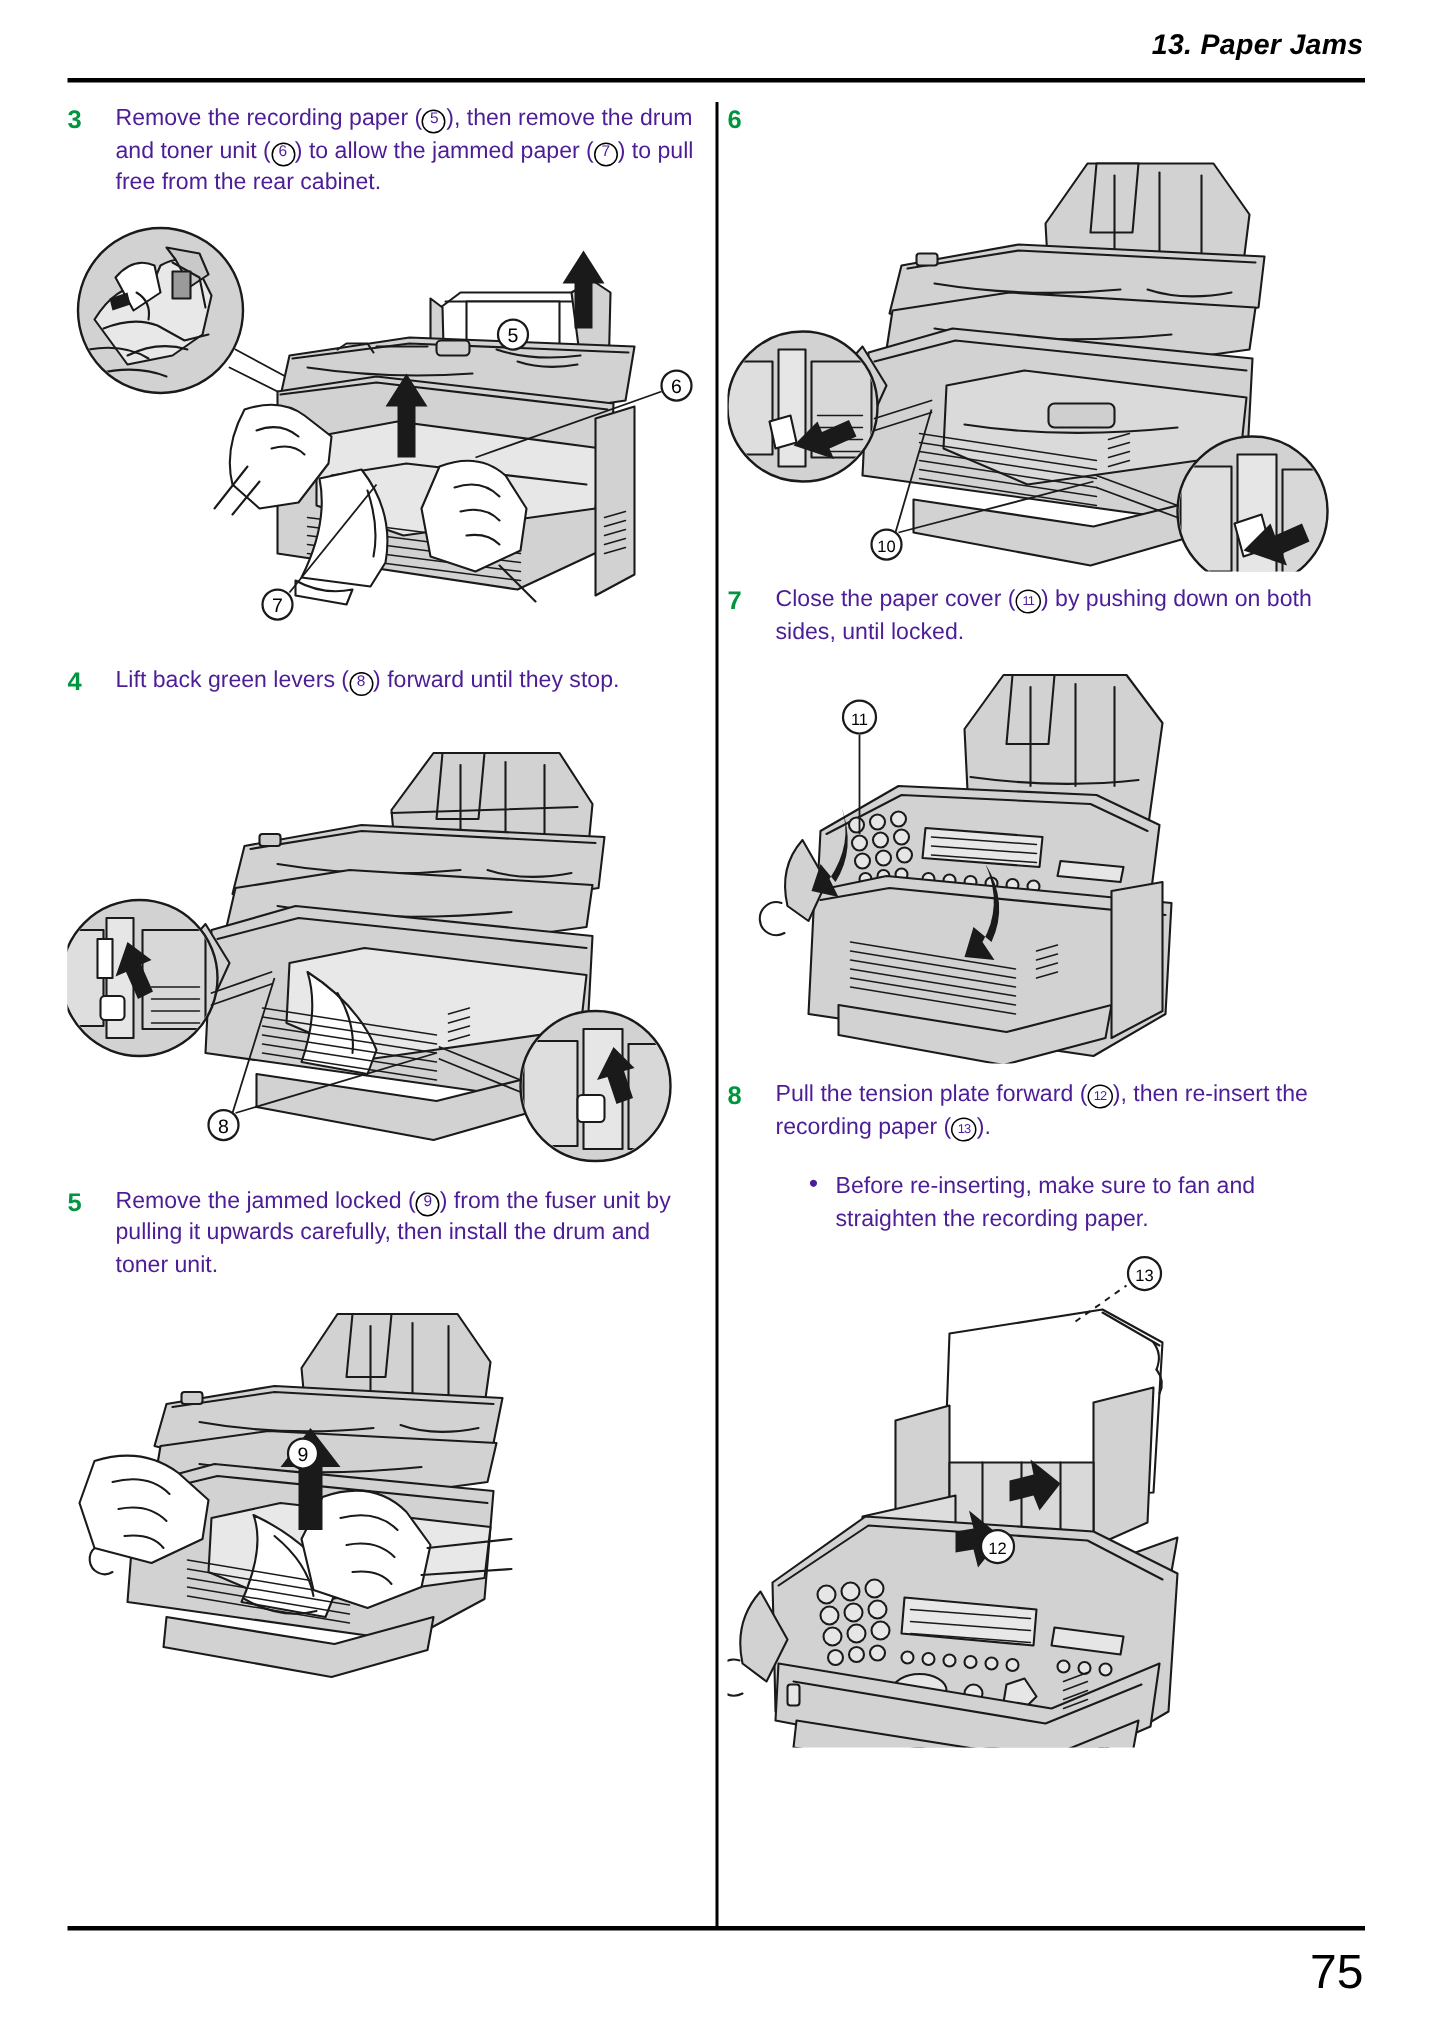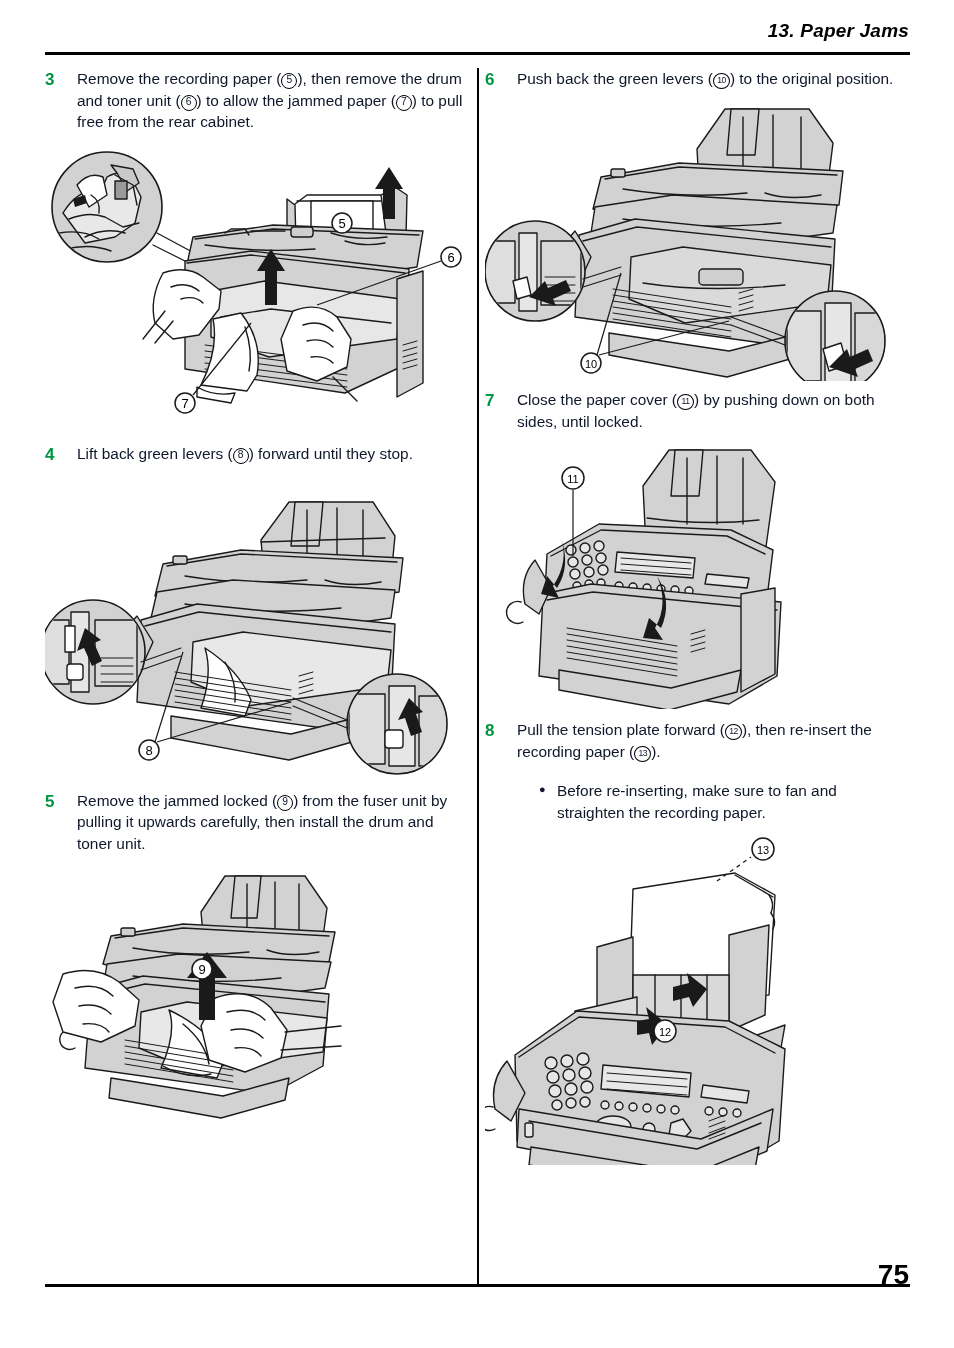--- a/index.html
+++ b/index.html
@@ -25,22 +25,22 @@
   }
   .rule-bottom{
     position:absolute; left:45px; top:1284px; width:865px; height:3px;
     background:#000;
   }
   .divider{
     position:absolute; left:477px; top:68px; width:2px; height:1218px;
     background:#000;
   }
   .pageno{
-    position:absolute; right:45px; top:1259px;
-    font-size:28px; font-weight:bold;
+    position:absolute; right:45px; top:1296px;
+    font-size:32px; font-weight:normal;
   }
 
   
   .col{position:absolute; top:68px; width:420px;}
   .col-left{left:45px;}
   .col-right{left:485px;}
 
   
   .step{position:relative; margin-bottom:0;}
   .step-head{display:flex; align-items:flex-start;}
@@ -48,21 +48,21 @@
     flex:0 0 32px;
     color:#00953f;
     font-size:17px;
     font-weight:bold;
     line-height:22px;
     padding-top:1px;
   }
   .step-text{
     font-size:15.4px;
     line-height:21.5px;
-    color:#0f172a;
+    color:#4c1d95;
   }
   .sub-list{margin:18px 0 0 20px; padding:0; list-style:none;}
   .sub-list li{
     position:relative;
     padding-left:20px;
     font-size:15.4px;
     line-height:21.5px;
   }
   .sub-list li::before{
     content:"\25CF";
@@ -405,23 +405,20 @@
         </svg>
       </div>
     </div>
   </div>
 
   <div class="col col-right">
 
     <div class="step">
       <div class="step-head">
         <div class="step-num">6</div>
-        <div class="step-text">
-          <span>Push back the green levers (</span><span class="cnum wide">10</span><span>) to the original position.</span>
-        </div>
       </div>
 
       <div class="fig" style="margin-top:10px;">
         <svg width="420" height="280" viewBox="0 0 420 280">
           <g fill="none" stroke="#1a1a1a" stroke-width="1.4" stroke-linejoin="round" stroke-linecap="round">
 
             <path d="M212 48 l28 -40 h84 l24 34 -8 64 -124 14 z" fill="#d2d2d2"></path>
             <path d="M246 8 l-4 46 h28 l4 -46 z" fill="#d2d2d2"></path>
             <path d="M258 16 v62"></path>
               <path d="M288 14 v64"></path>

